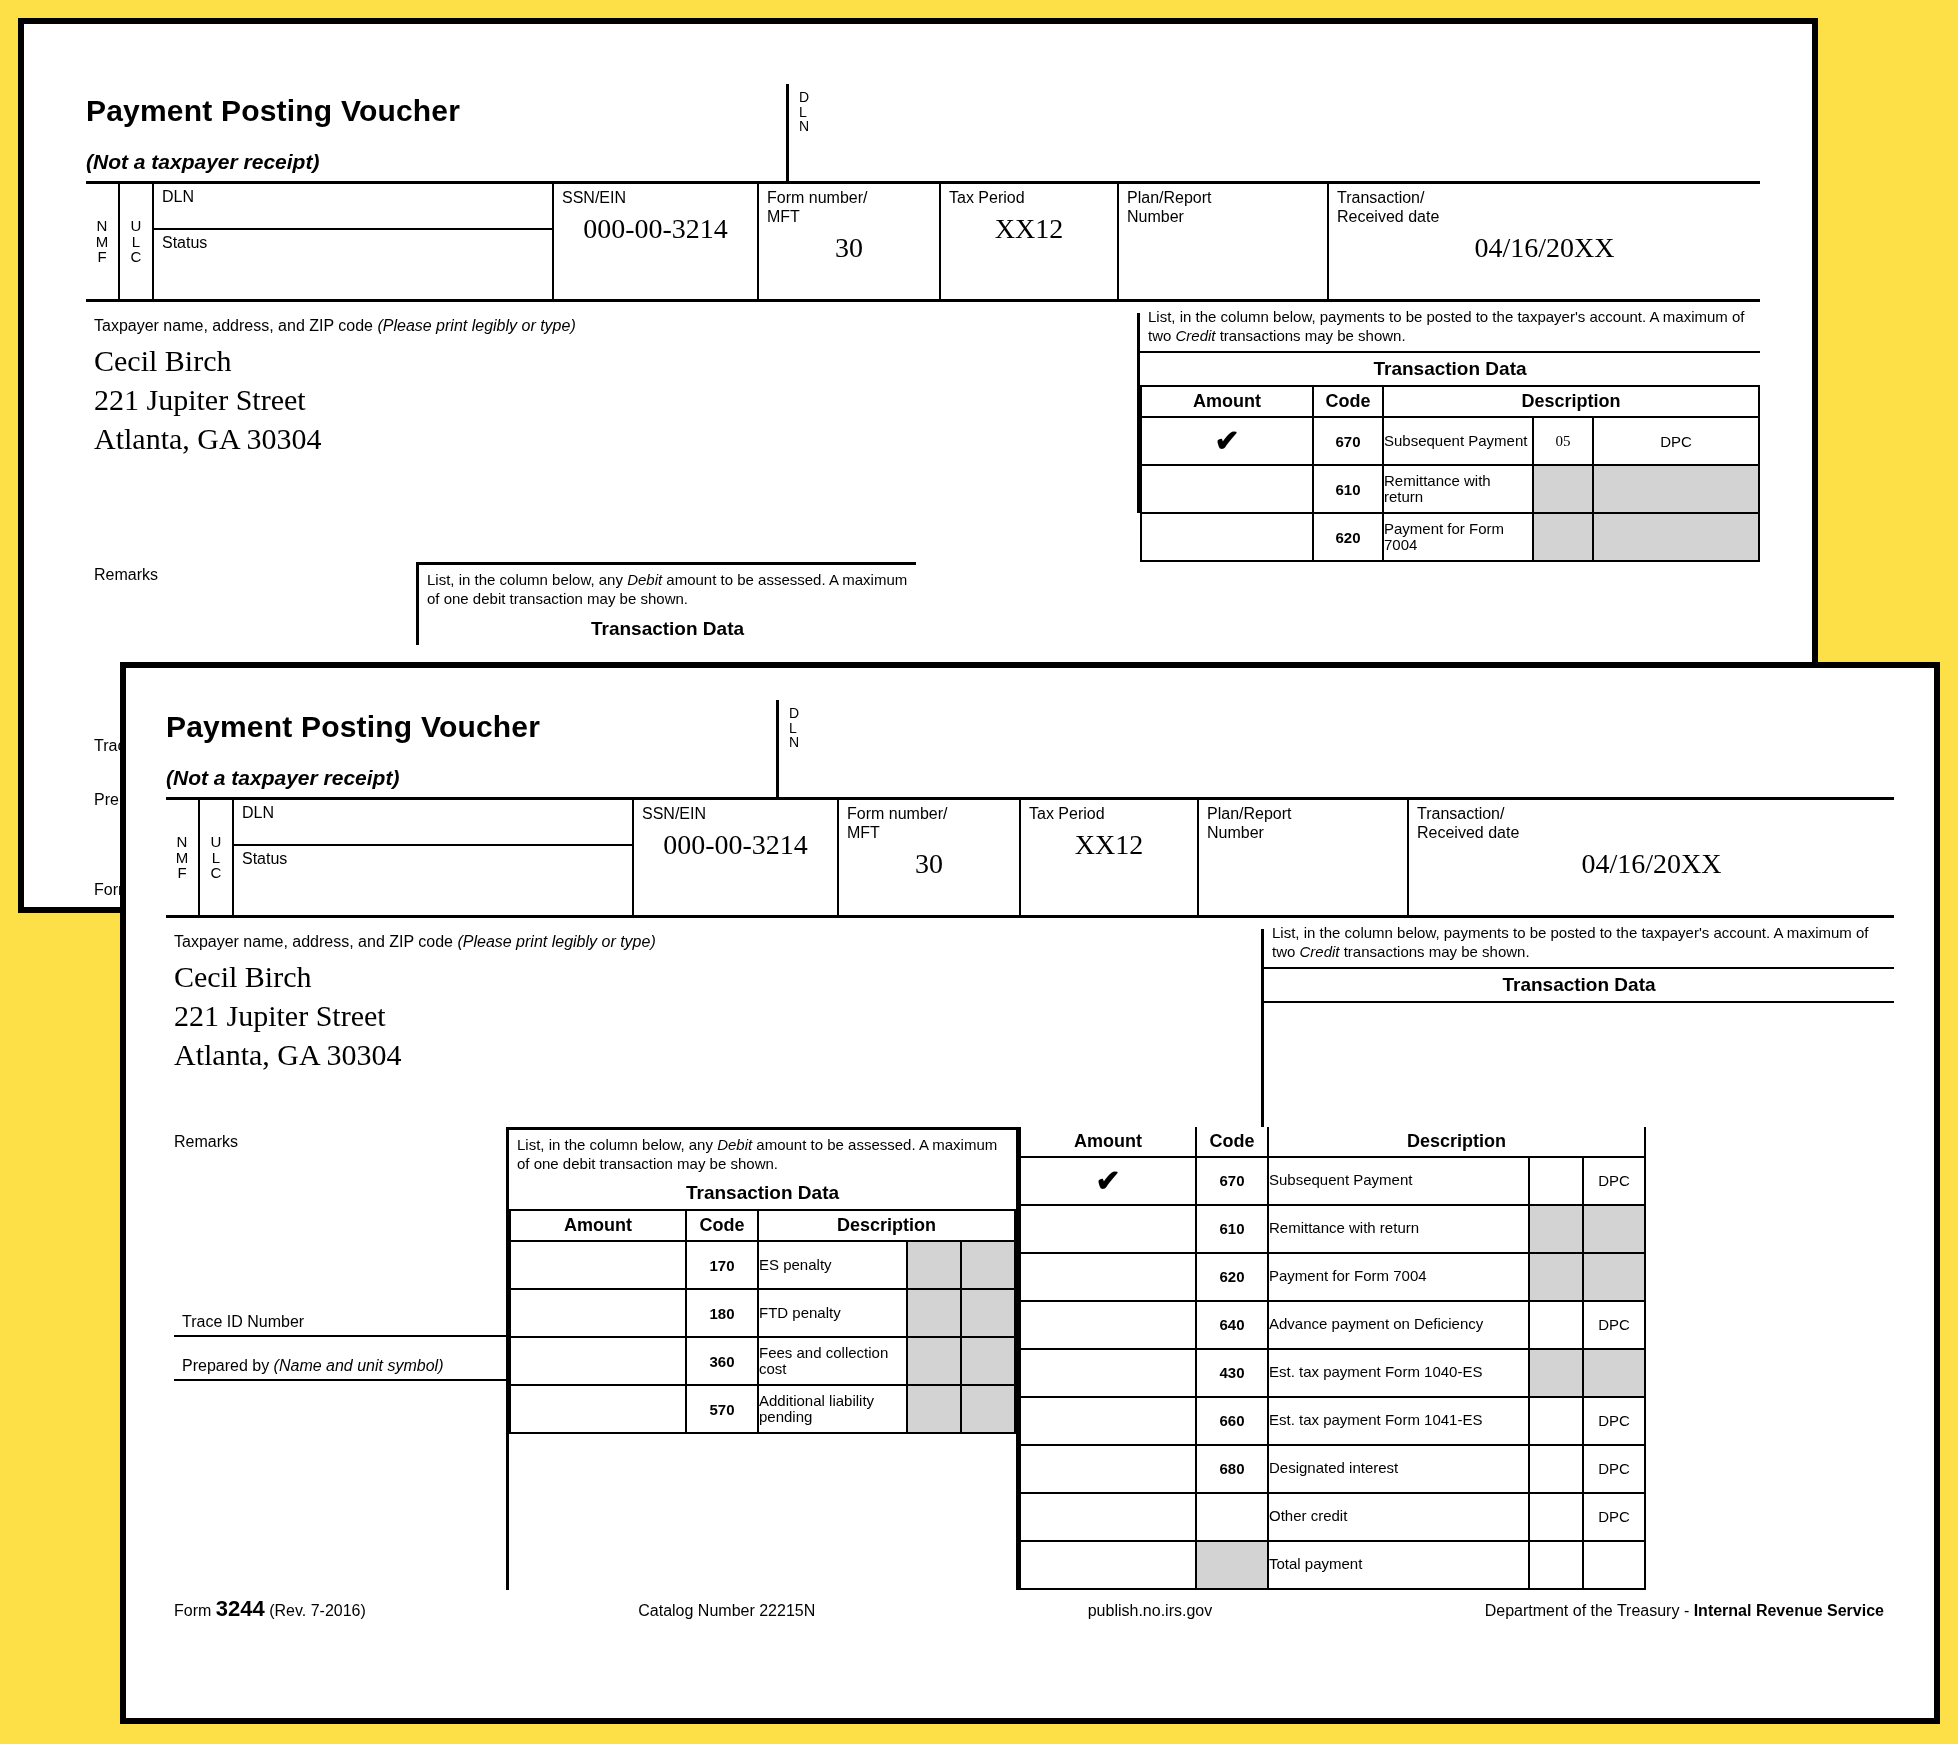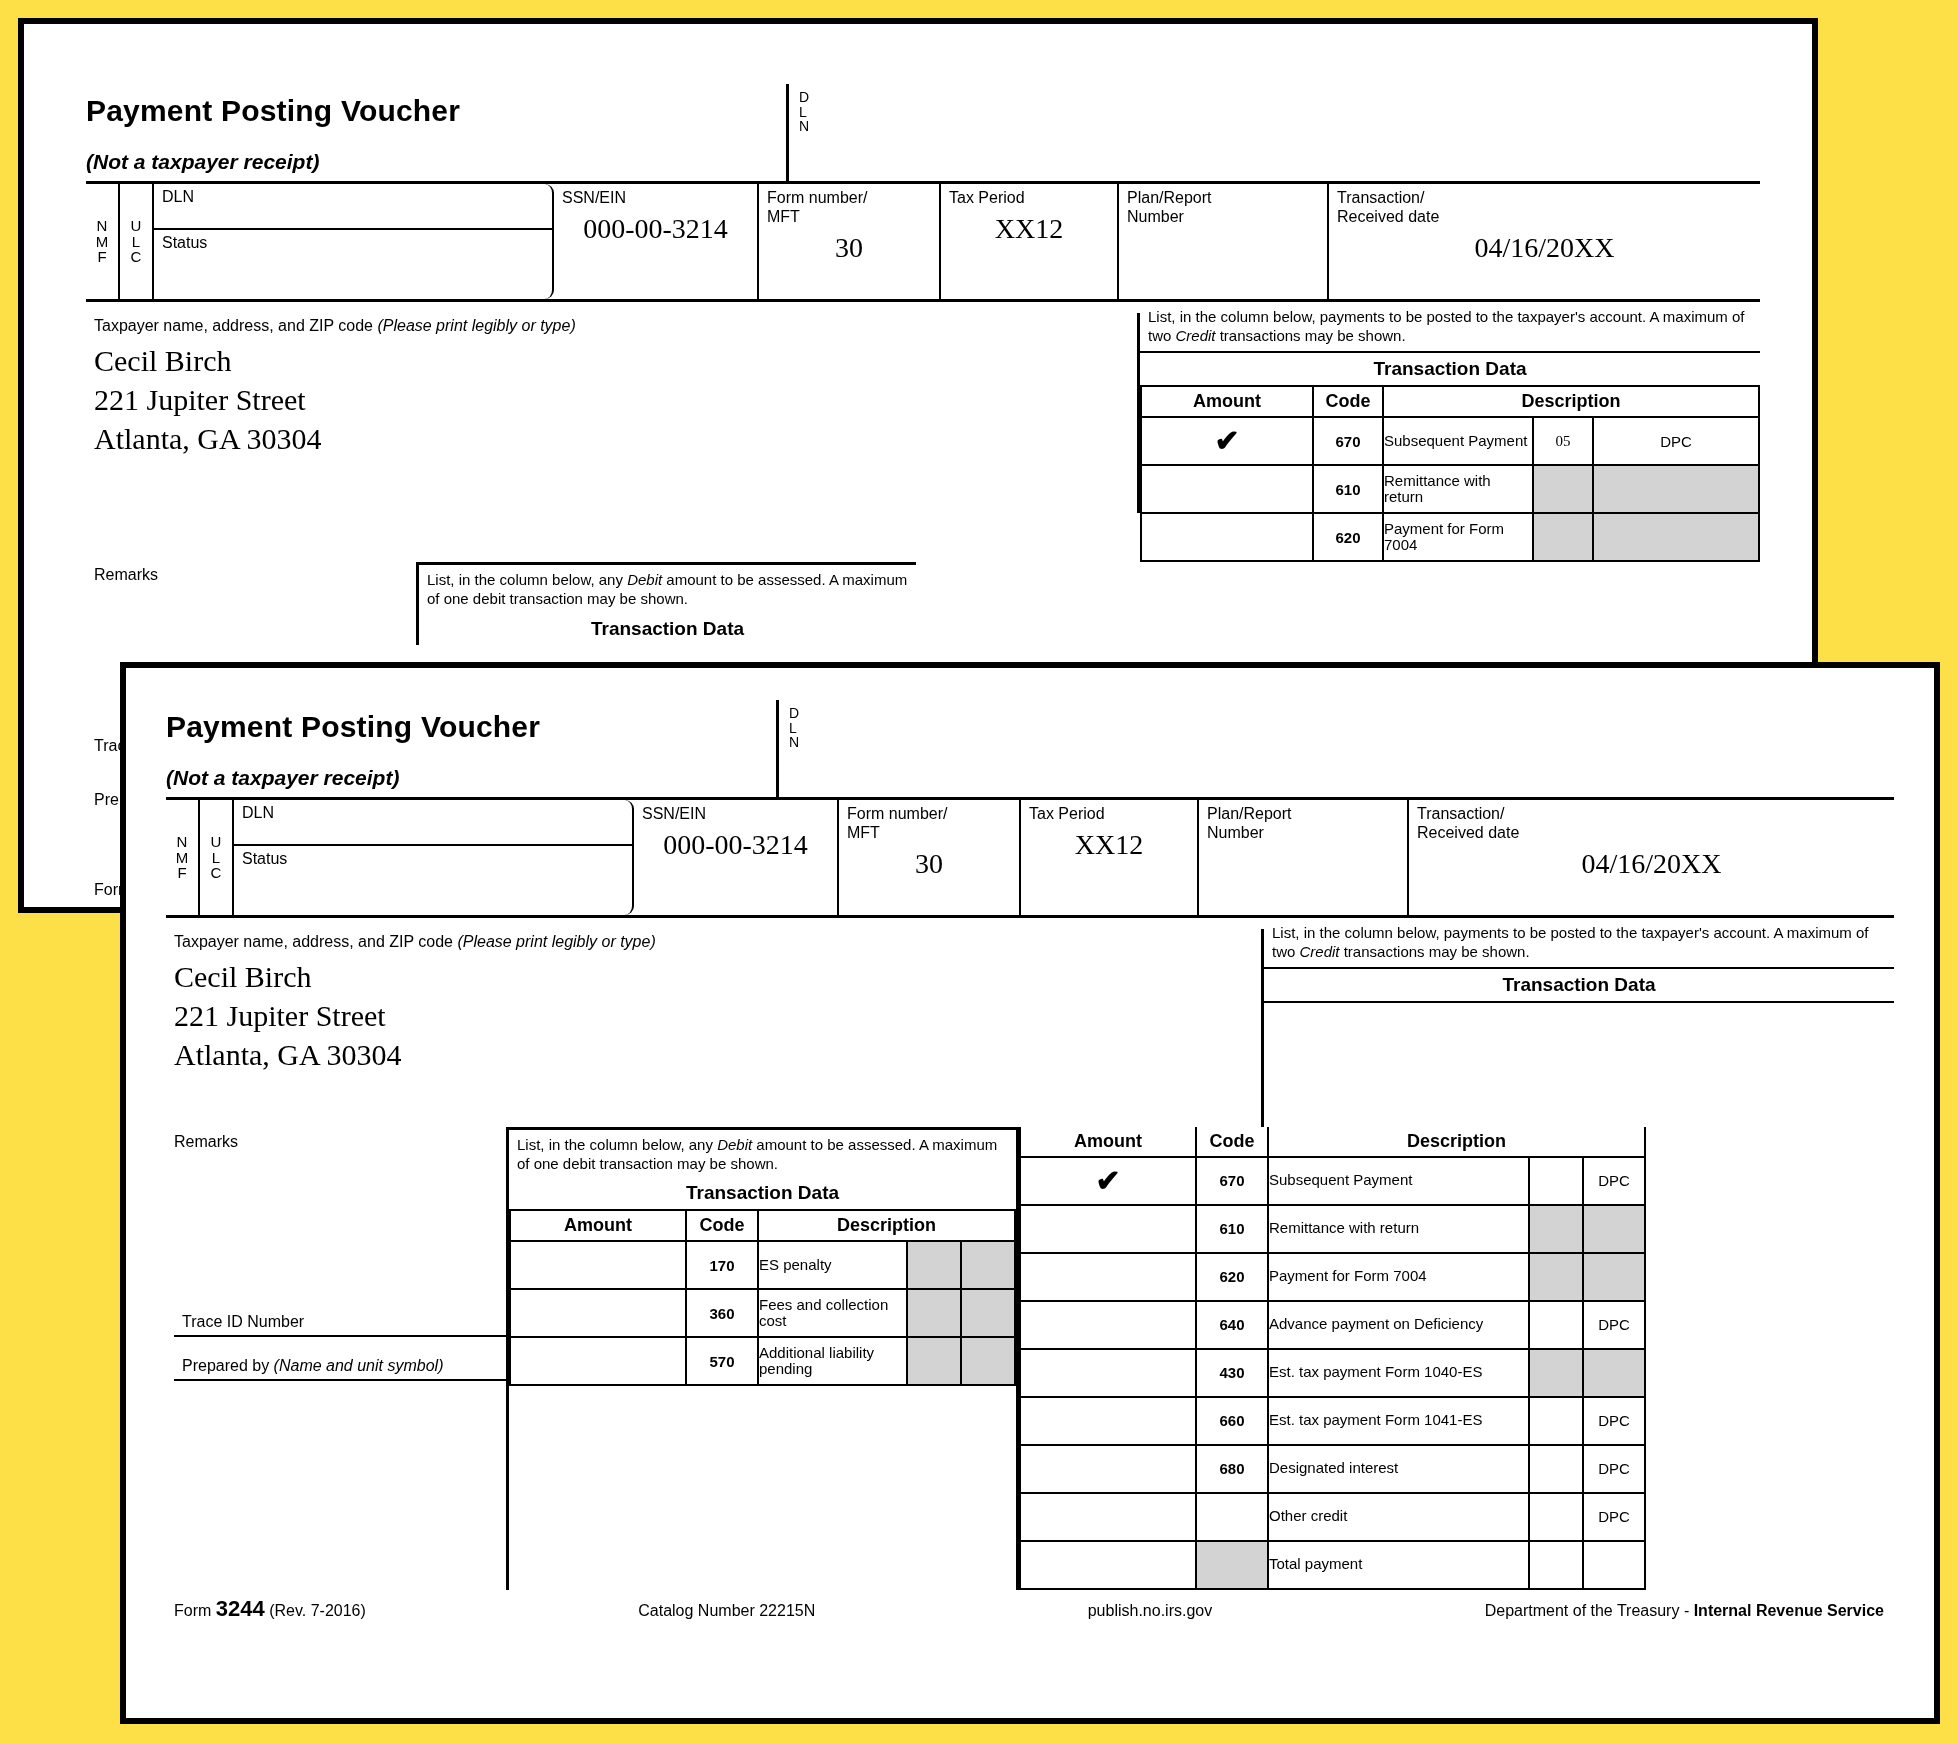--- a/index.html
+++ b/index.html
@@ -82,21 +82,20 @@
     display: flex;
     align-items: center;
     justify-content: center;
     font-size: 15px;
     line-height: 1.05;
     text-align: center;
   }
   .nmf span, .ulc span { display: block; }
   .dln-status {
     flex: 0 0 390px;
-    border-radius: 9px;
   }
   .dln-status .lbl {
     font-size: 16px;
     padding: 4px 0 0 8px;
   }
   .dln-status .divider {
     border-top: 2px solid #000;
     margin-top: 22px;
   }
   .dln-status .lbl2 {
@@ -534,20 +533,27 @@
             </tr>
             <tr>
               <td class="amount-cell"></td>
               <td class="code-cell">170</td>
               <td class="desc-cell">ES penalty</td>
               <td class="shade"></td>
               <td class="shade"></td>
             </tr>
             <tr>
               <td class="amount-cell"></td>
+              <td class="code-cell">180</td>
+              <td class="desc-cell">FTD penalty</td>
+              <td class="shade"></td>
+              <td class="shade"></td>
+            </tr>
+            <tr>
+              <td class="amount-cell"></td>
               <td class="code-cell">360</td>
               <td class="desc-cell">Fees and collection cost</td>
               <td class="shade"></td>
               <td class="shade"></td>
             </tr>
             <tr>
               <td class="amount-cell"></td>
               <td class="code-cell">570</td>
               <td class="desc-cell">Additional liability pending</td>
               <td class="shade"></td>

